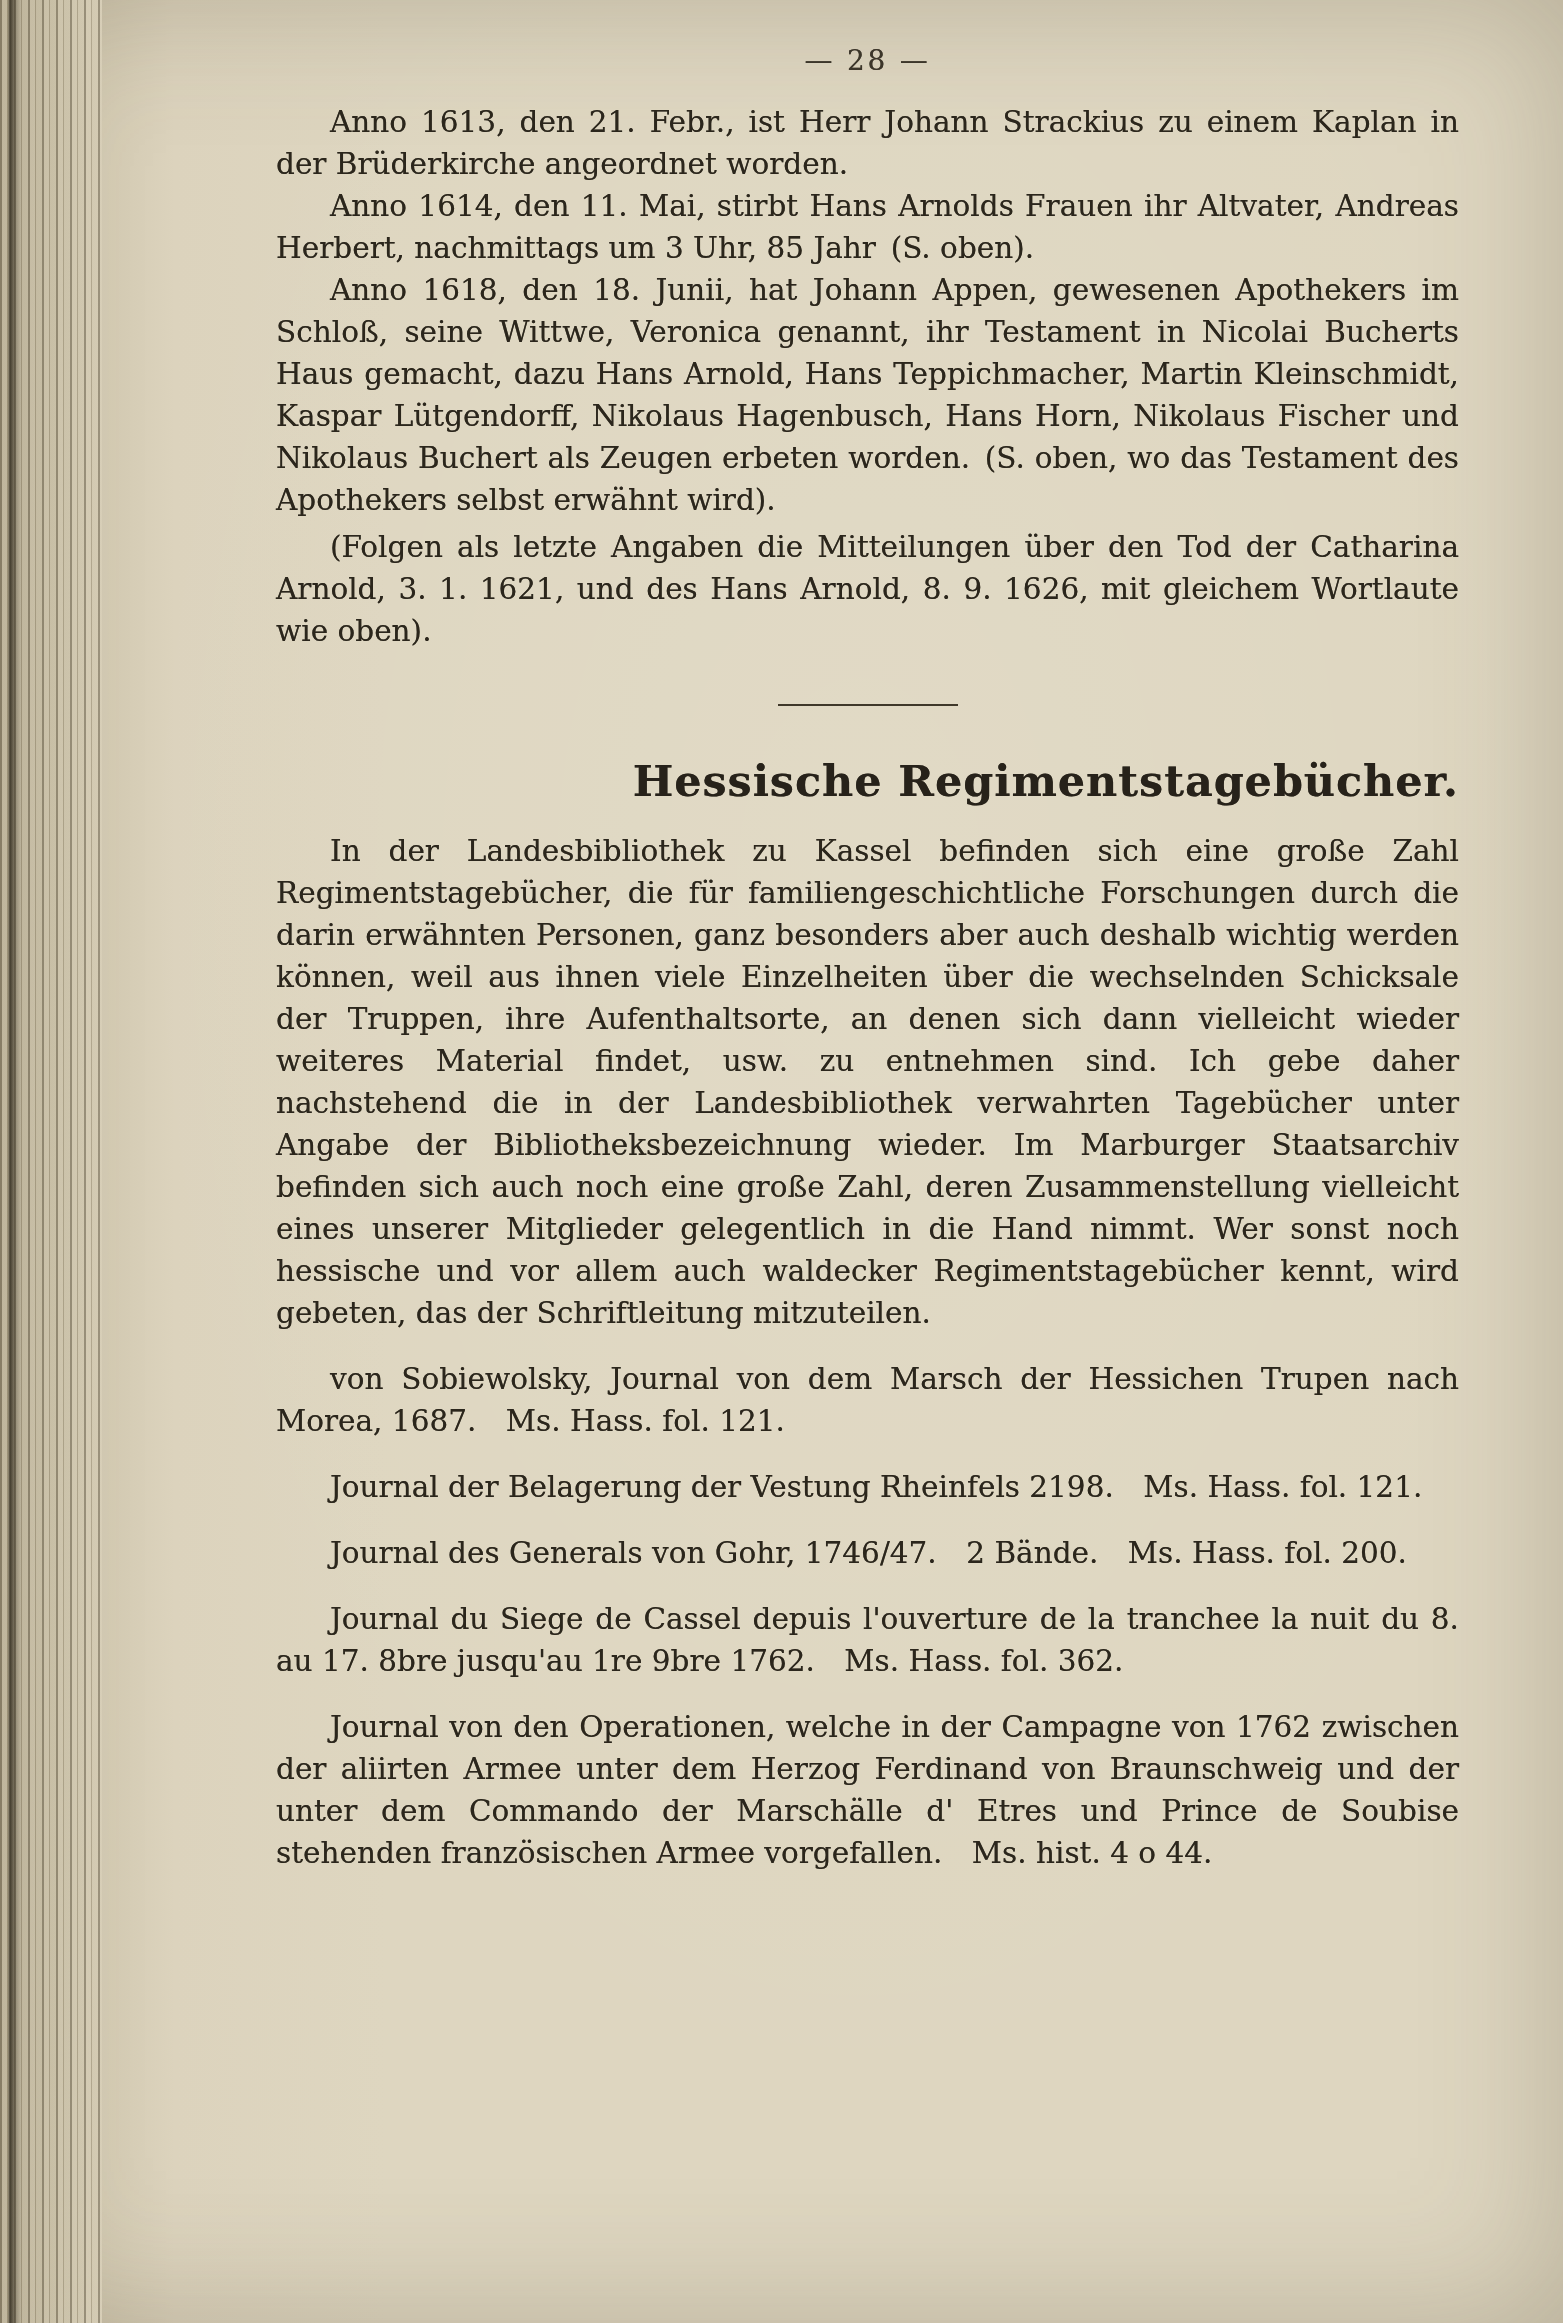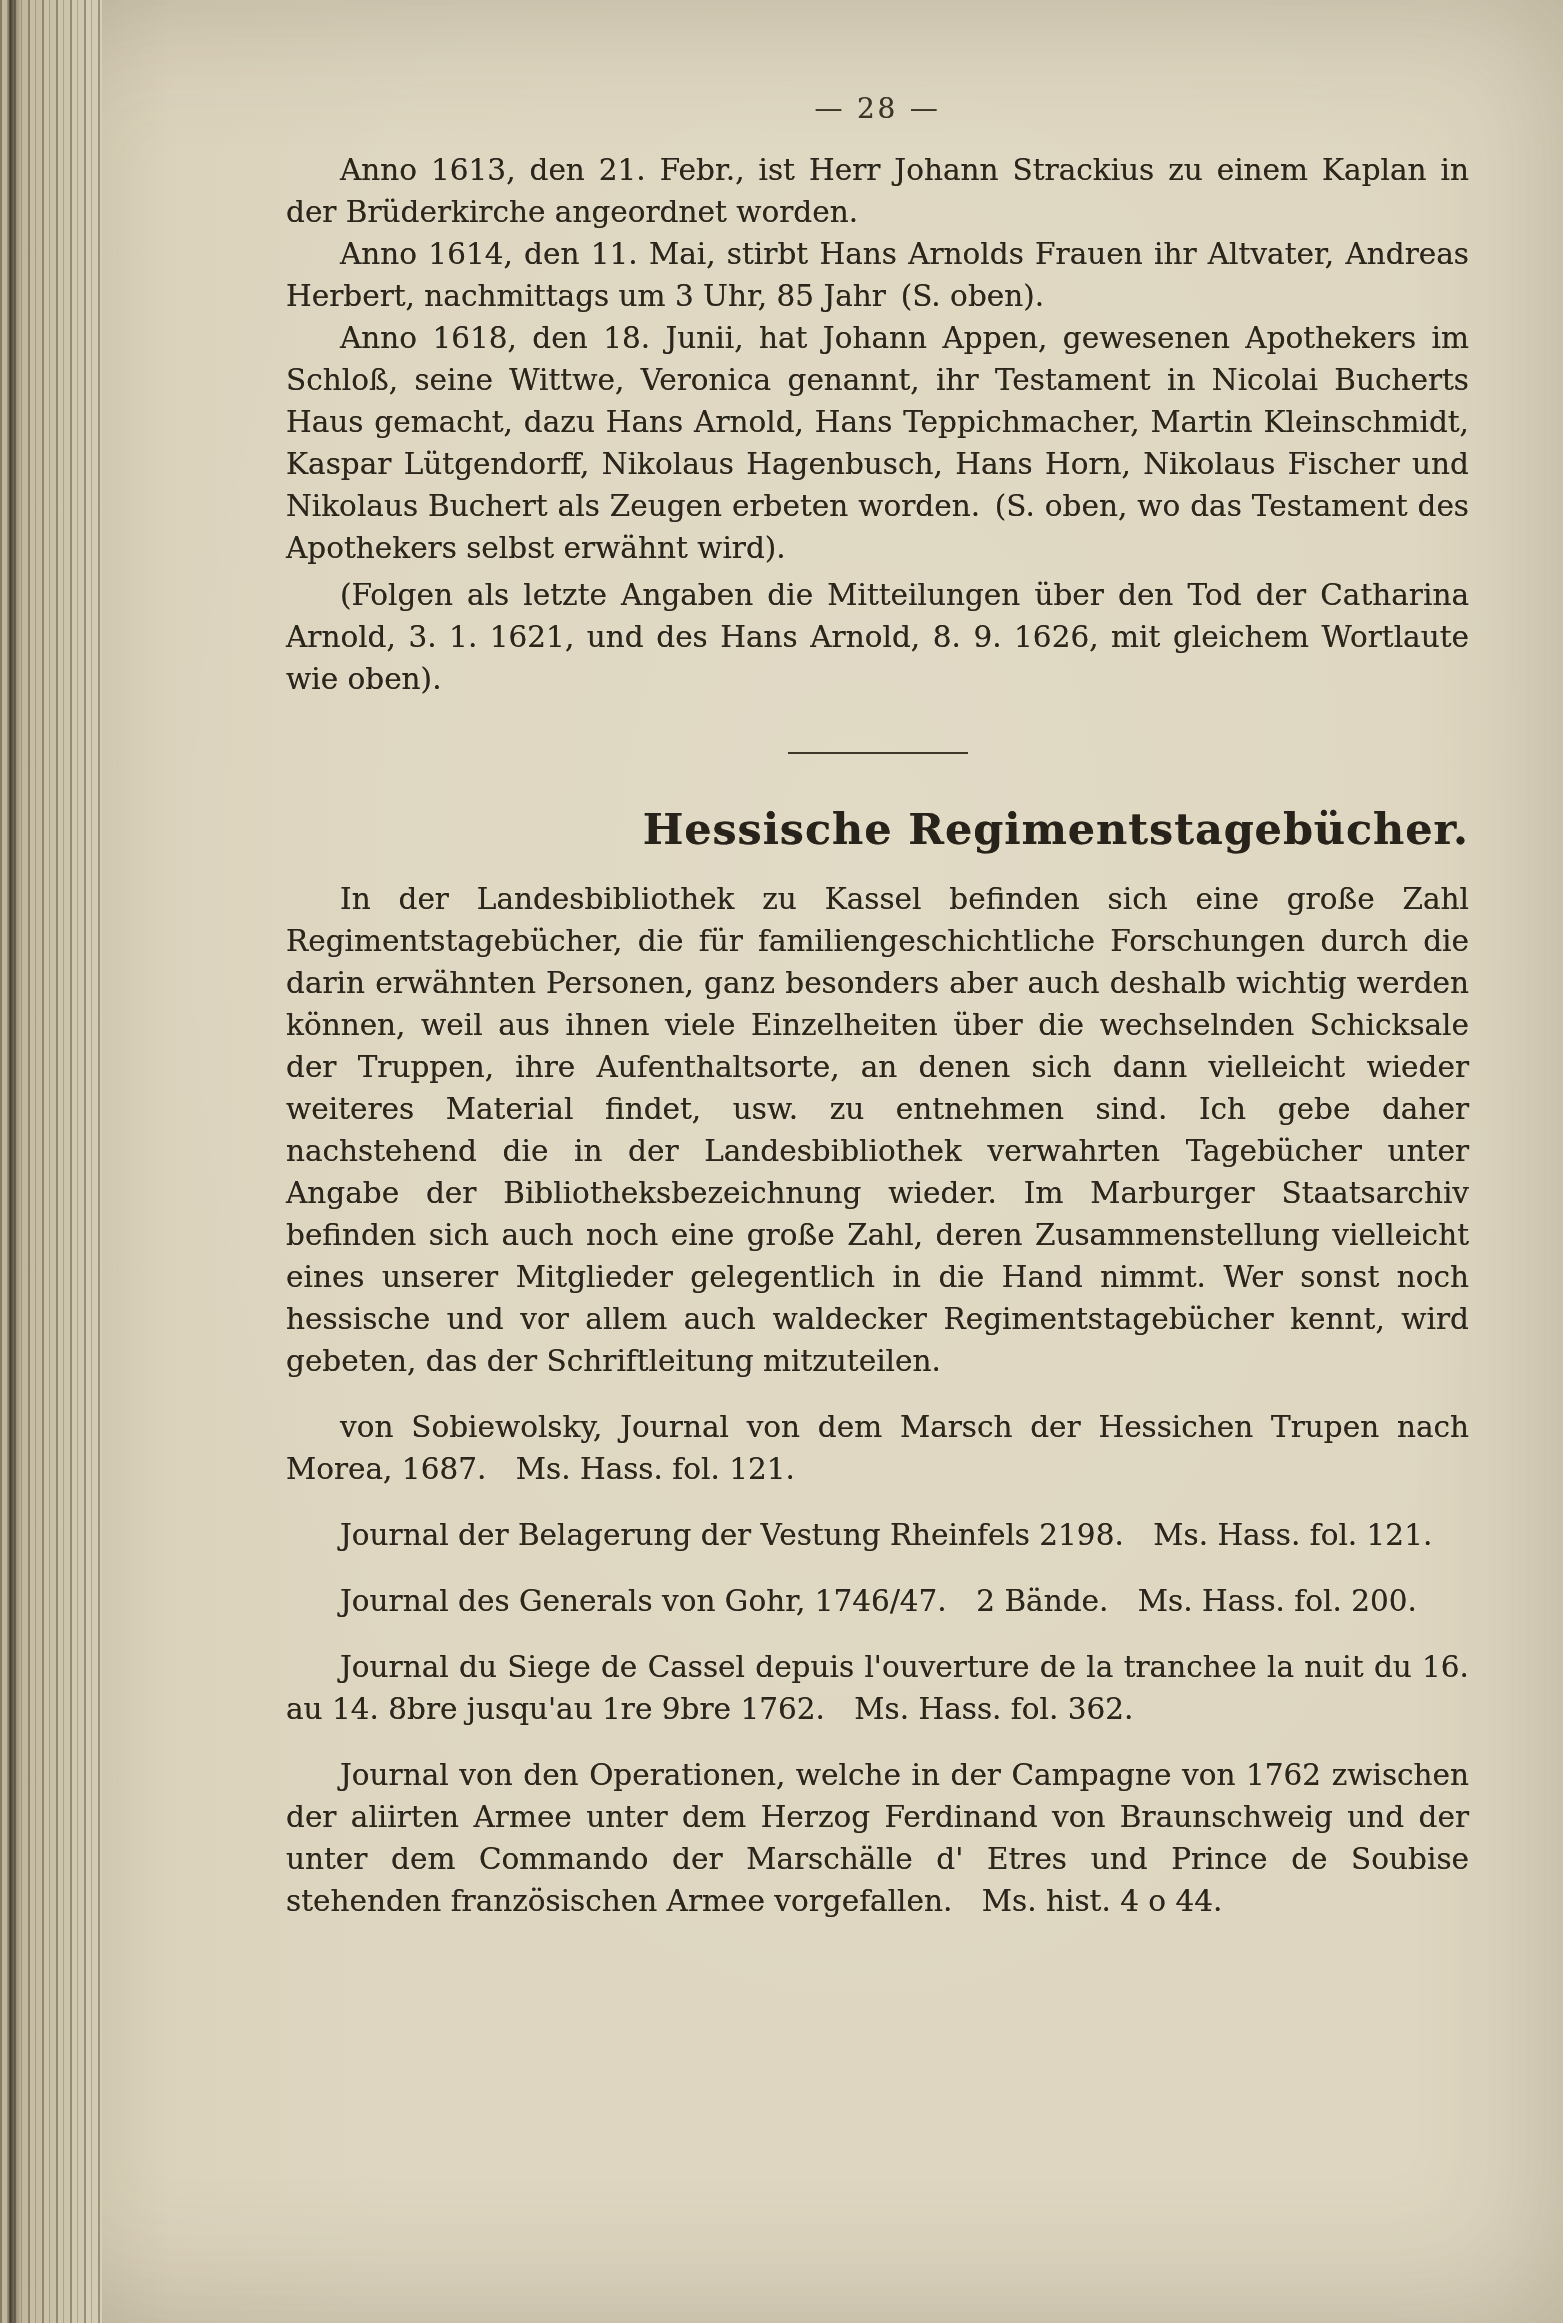--- a/index.html
+++ b/index.html
@@ -31,24 +31,24 @@
       repeating-linear-gradient(90deg,
         rgba(72,62,43,0.42) 0px, rgba(72,62,43,0.42) 1.8px,
         rgba(216,207,185,0.28) 1.8px, rgba(216,207,185,0.28) 7.4px,
         rgba(104,92,66,0.32) 7.4px, rgba(104,92,66,0.32) 8.3px,
         rgba(206,197,173,0.22) 8.3px, rgba(206,197,173,0.22) 14px),
       linear-gradient(90deg, #b5ab91 0px, #c8bfa6 55px, #d7ceb7 102px);
   }
 
   .content {
     position: absolute;
-    left: 286px;
+    left: 276px;
     top: 0;
     width: 1183px;
-    padding-top: 88px;
+    padding-top: 40px;
     font-size: 29.5px;
     line-height: 42px;
     text-align: justify;
     text-shadow: 0 0 0.6px rgba(43,38,28,0.65);
   }
 
   .page-number {
     text-align: center;
     text-indent: 0;
     font-size: 28px;
@@ -116,19 +116,19 @@
 
 
     <p class="intro">In der Landesbibliothek zu Kassel befinden sich eine große Zahl Regimentstagebücher, die für familiengeschichtliche Forschungen durch die darin erwähnten Personen, ganz besonders aber auch deshalb wichtig werden können, weil aus ihnen viele Einzelheiten über die wechselnden Schicksale der Truppen, ihre Aufenthaltsorte, an denen sich dann vielleicht wieder weiteres Material findet, usw. zu entnehmen sind. Ich gebe daher nachstehend die in der Landesbibliothek verwahrten Tagebücher unter Angabe der Bibliotheksbezeichnung wieder. Im Marburger Staatsarchiv befinden sich auch noch eine große Zahl, deren Zusammenstellung vielleicht eines unserer Mitglieder gelegentlich in die Hand nimmt. Wer sonst noch hessische und vor allem auch waldecker Regimentstagebücher kennt, wird gebeten, das der Schriftleitung mitzuteilen.</p>
 
     <p class="entry">von Sobiewolsky, Journal von dem Marsch der Hessichen Trupen nach Morea, 1687.  Ms. Hass. fol. 121.</p>
 
     <p class="entry">Journal der Belagerung der Vestung Rheinfels 2198.  Ms. Hass. fol. 121.</p>
 
     <p class="entry">Journal des Generals von Gohr, 1746/47.  2 Bände.  Ms. Hass. fol. 200.</p>
 
-    <p class="entry">Journal du Siege de Cassel depuis l'ouverture de la tranchee la nuit du 16. au 14. 8bre jusqu'au 1re 9bre 1762.  Ms. Hass. fol. 362.</p>
+    <p class="entry">Journal du Siege de Cassel depuis l'ouverture de la tranchee la nuit du 8. au 17. 8bre jusqu'au 1re 9bre 1762.  Ms. Hass. fol. 362.</p>
 
     <p class="entry">Journal von den Operationen, welche in der Campagne von 1762 zwischen der aliirten Armee unter dem Herzog Ferdinand von Braunschweig und der unter dem Commando der Marschälle d' Etres und Prince de Soubise stehenden französischen Armee vorgefallen.  Ms. hist. 4 o 44.</p>
 
   </div>
 </div>
 
 
 </body></html>

